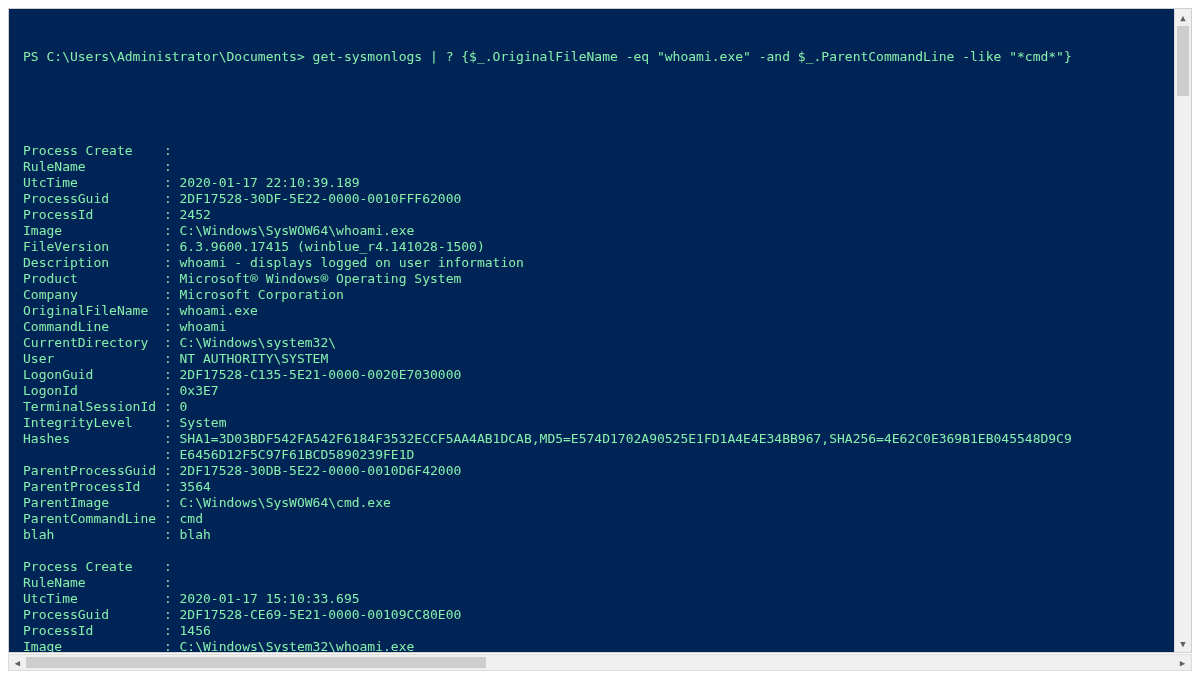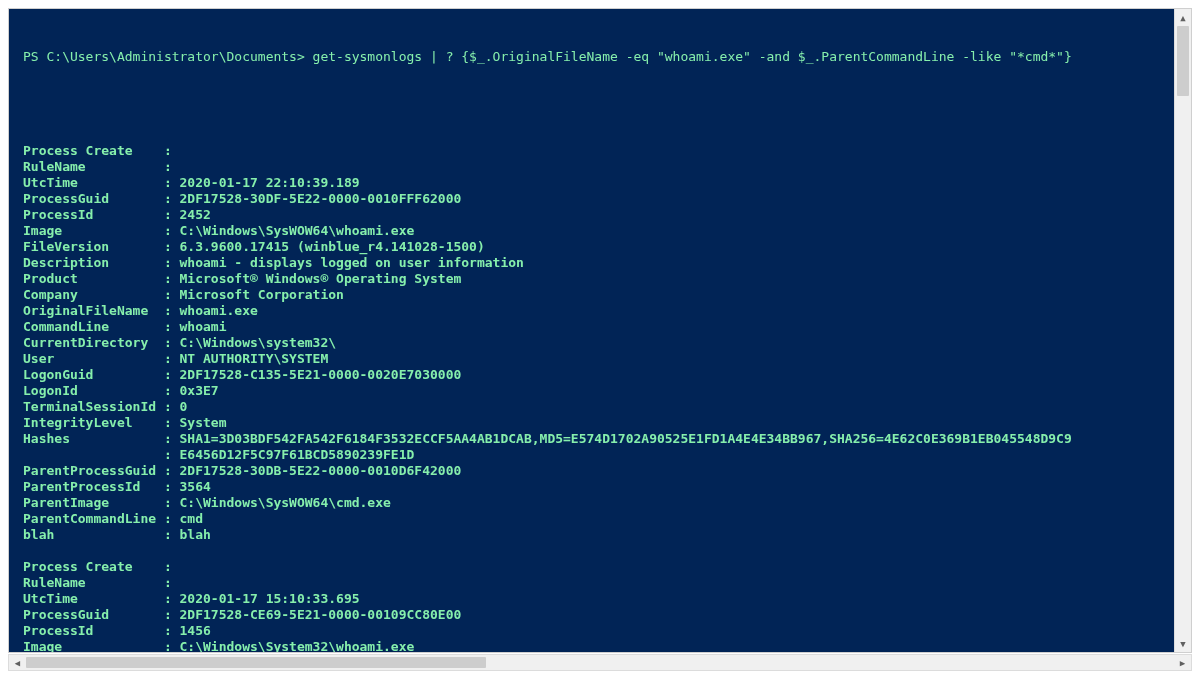--- a/index.html
+++ b/index.html
@@ -40,21 +40,21 @@
     background: #012456;
     color: #86efac;
     overflow: hidden;
   }
   .console-content {
     padding: 8px 10px 0 14px;
     font-size: 13px;
     line-height: 16px;
     white-space: pre;
   }
-  .kv-line { white-space: pre; font-weight: bold; }
+  .kv-line { white-space: pre; }
   .prompt-line {
     white-space: nowrap;
     margin-bottom: 30px;
   }
   .blank-line { height: 16px; }
   
   .vscroll {
     position: absolute;
     right: 0;
     top: 0;

